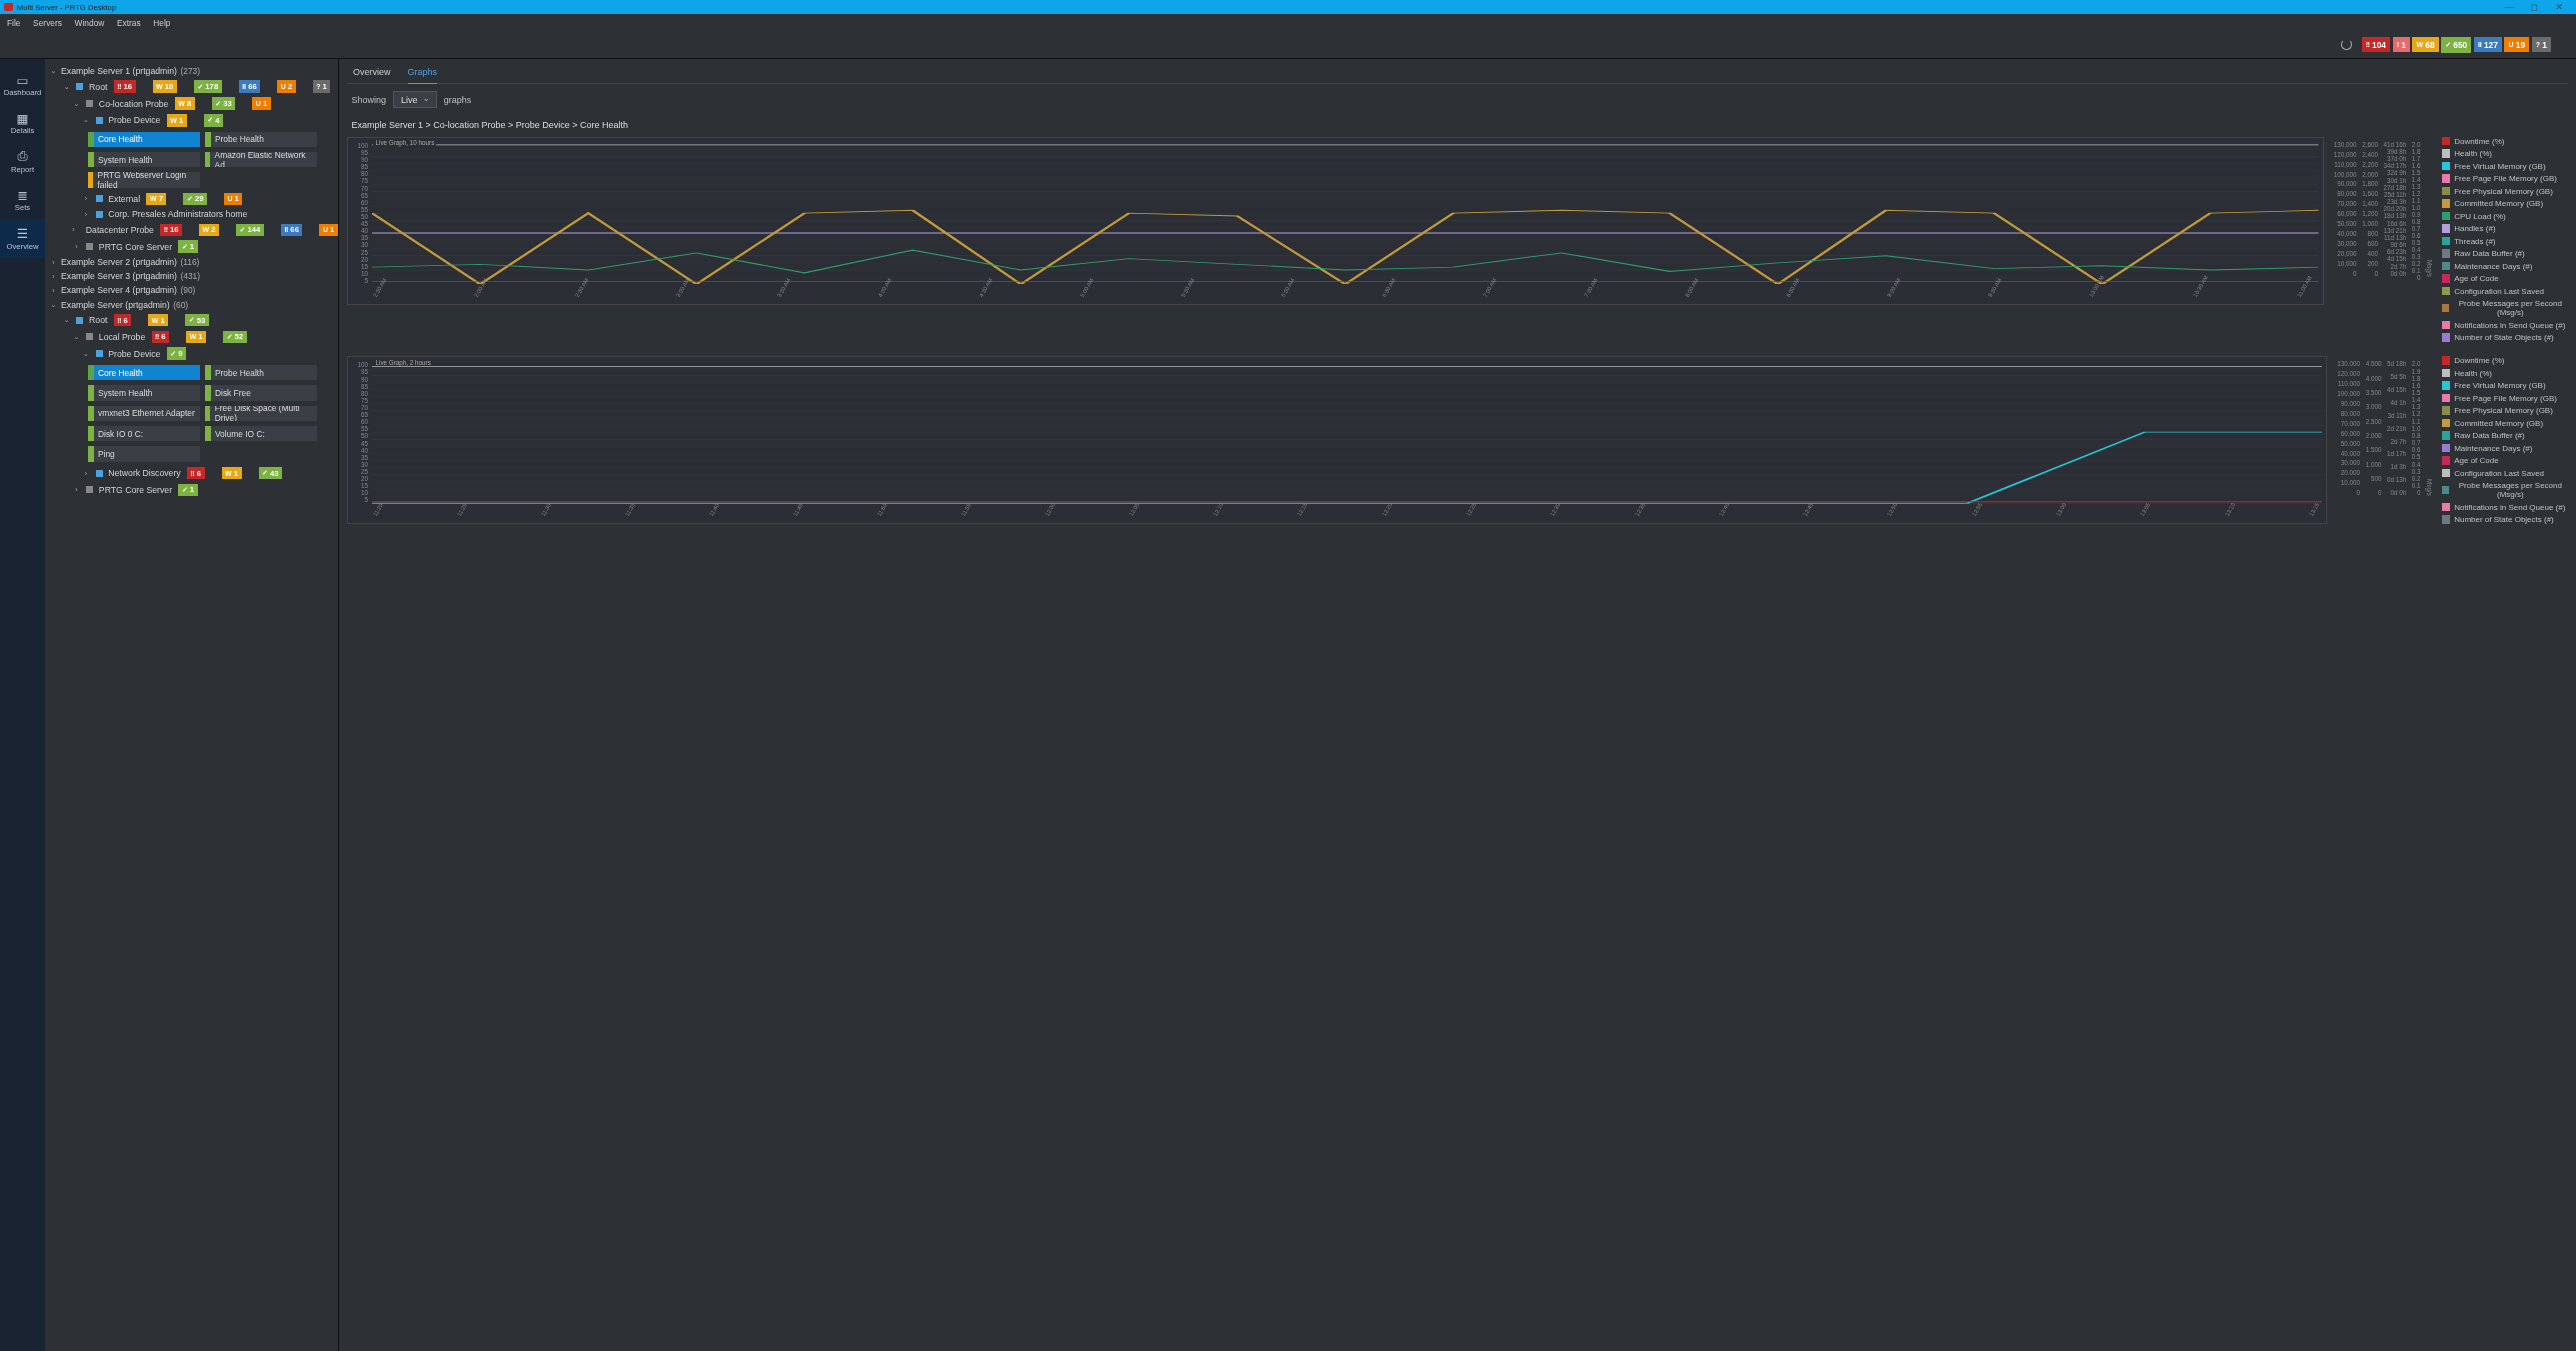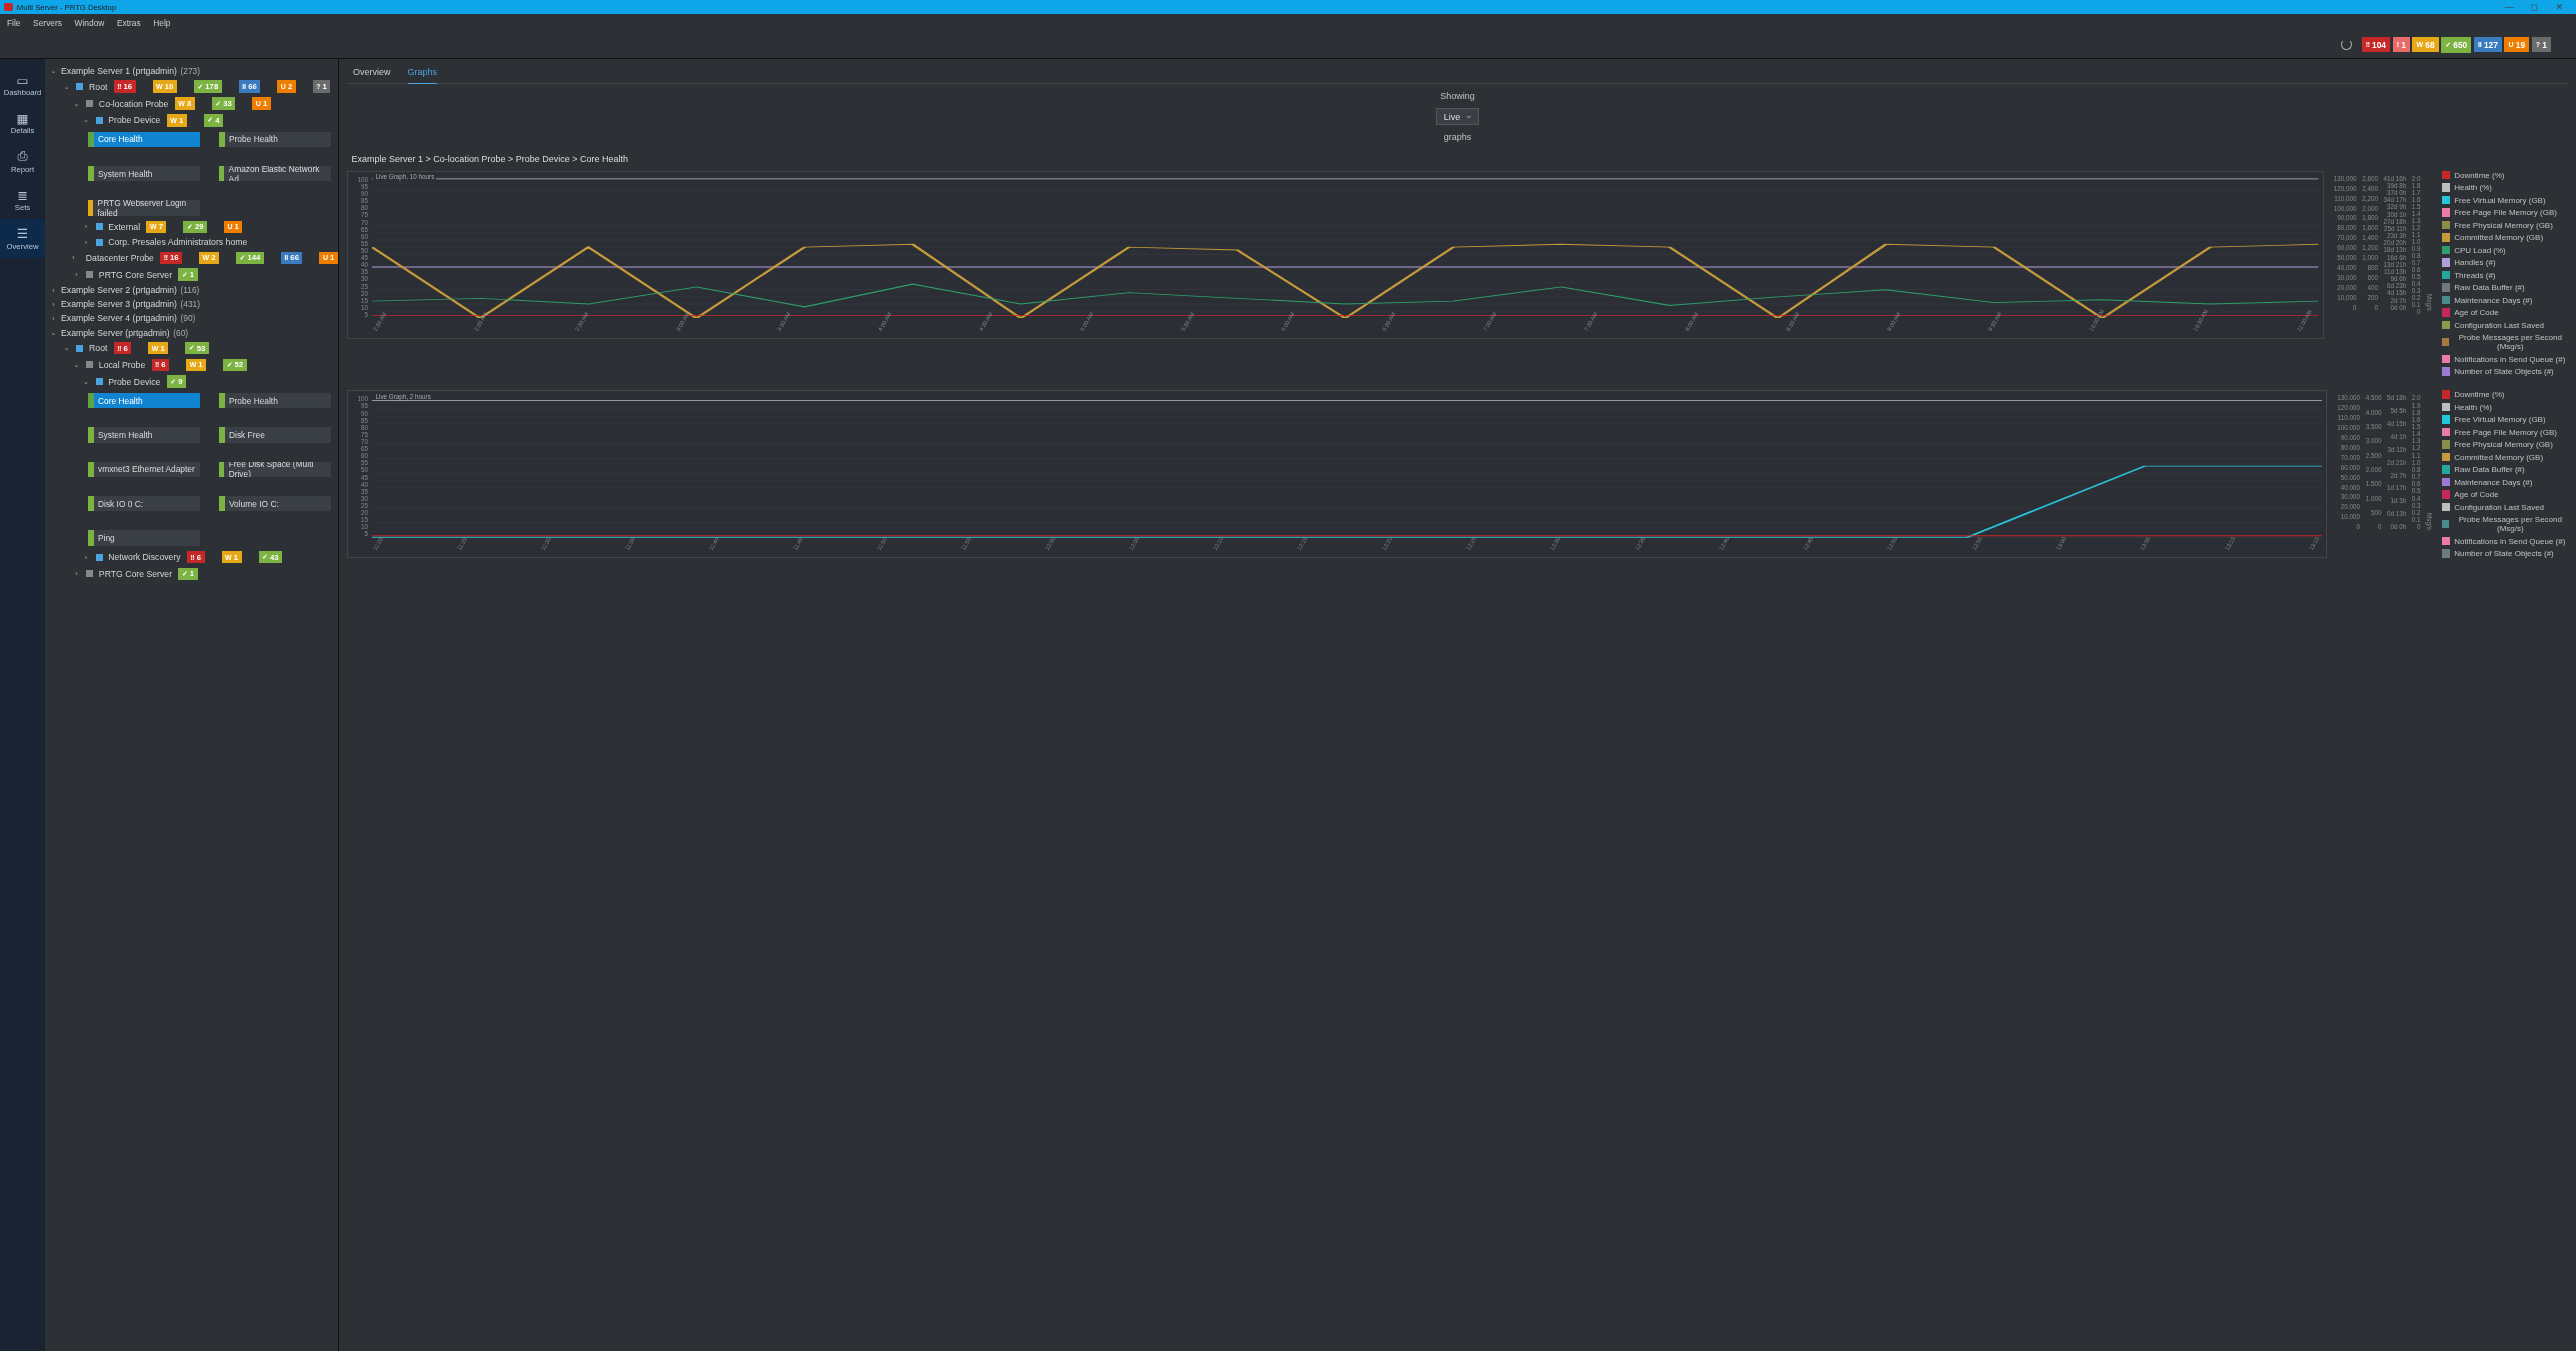--- a/index.html
+++ b/index.html
@@ -21,30 +21,30 @@
 .sidebar .navitem.active { background:#0d2a4a; }
 .sidebar .navicon { display:block; margin:0 auto 2.8px; width:15.4px; height:12.6px; }
 .tree { width:294px; background:#2d3136; overflow-y:auto; padding:5.6px 4.2px 14px 4.2px; border-right:0.7px solid #111;}
 .treerow { display:flex; align-items:center; gap:3.5px; padding:2.1px 0; white-space:nowrap; cursor:default;}
 .chev { width:8.4px; text-align:center; color:#aaa; font-size:7px;}
 .treerow .label { color:#d5d5d5; font-size:8.7px; }
 .treerow .count { color:#aaa; }
 .badges { display:inline-flex; gap:17px; margin-left:2.8px;}
 .badges .badge{height:12.6px; padding:0 3.5px; font-size:7.7px;}
 .ind { display:inline-block; } .i1{margin-left:9.8px;} .i2{margin-left:19.6px;} .i3{margin-left:29px;}
-.sensor-grid { display:flex; flex-wrap:wrap; gap:19px; margin:2.8px 0 2.8px 39px; }
+.sensor-grid { display:flex; flex-wrap:wrap; gap:5px; margin:2.8px 0 2.8px 39px; }
 .sensor { width:112px; height:15.4px; background:#3a3e45; display:flex; align-items:center; font-size:8.4px; color:#ddd; overflow:hidden; cursor:default;}
 .sensor .bar { width:5.6px; height:100%; margin-right:4.2px;}
 .sensor.sel { background:#1084d0; color:#fff; }
 .sensor.warn .bar{background:#e6a817;} .sensor.ok .bar{background:#7cb342;} .sensor.sel .bar{background:#5fa347;}
 .content { flex:1; background:#2d3136; overflow-y:auto; padding:0 8.4px 8.4px 8.4px; }
 .tabs { display:flex; gap:17px; padding:8.4px 5.6px 0 5.6px; border-bottom:0.7px solid #444; margin-bottom:7px;}
 .tab { padding-bottom:5.6px; color:#ccc; font-size:9px; cursor:default;}
 .tab.active { color:#4aa3df; border-bottom:1.4px solid #4aa3df; margin-bottom:-0.7px;}
-.showing { display:flex; align-items:center; gap:7px; margin:7px 4.2px 11.2px 4.2px; font-size:9px;flex-direction:column;}
+.showing { display:flex; align-items:center; gap:7px; margin:7px 4.2px 11.2px 4.2px; font-size:9px;}
 .select { background:#3a3e45; border:0.7px solid #555; padding:2.8px 18px 2.8px 7px; color:#ddd; position:relative;}
 .select::after{content:"⌄"; position:absolute; right:5.6px; top:1.4px; color:#aaa;}
 .breadcrumb { font-size:9px; color:#ddd; margin:4.2px 4.2px 7px 4.2px; }
 .chartblock { display:flex; gap:9.8px; margin-bottom:14px; }
 .chartarea { flex:1; background:#2b2f35; border:0.7px solid #444; height:168px; position:relative; padding:4.2px 4.2px 19.6px 24px;}
 .chartarea .ylabs{position:absolute; left:4.2px; top:4.2px; bottom:19.6px; display:flex; flex-direction:column; justify-content:space-between; font-size:6.3px; color:#888; text-align:right; width:15.4px;}
 .chartarea .xlabs{position:absolute; left:24px; right:4.2px; bottom:2.8px; display:flex; justify-content:space-between; font-size:5.6px; color:#888;}
 .chartarea .xlabs span{transform:rotate(-60deg); transform-origin:top left; white-space:nowrap;}
 .chartarea svg{width:100%; height:100%;}
 .axiscols { display:flex; gap:5.6px; font-size:6.3px; color:#888; }

